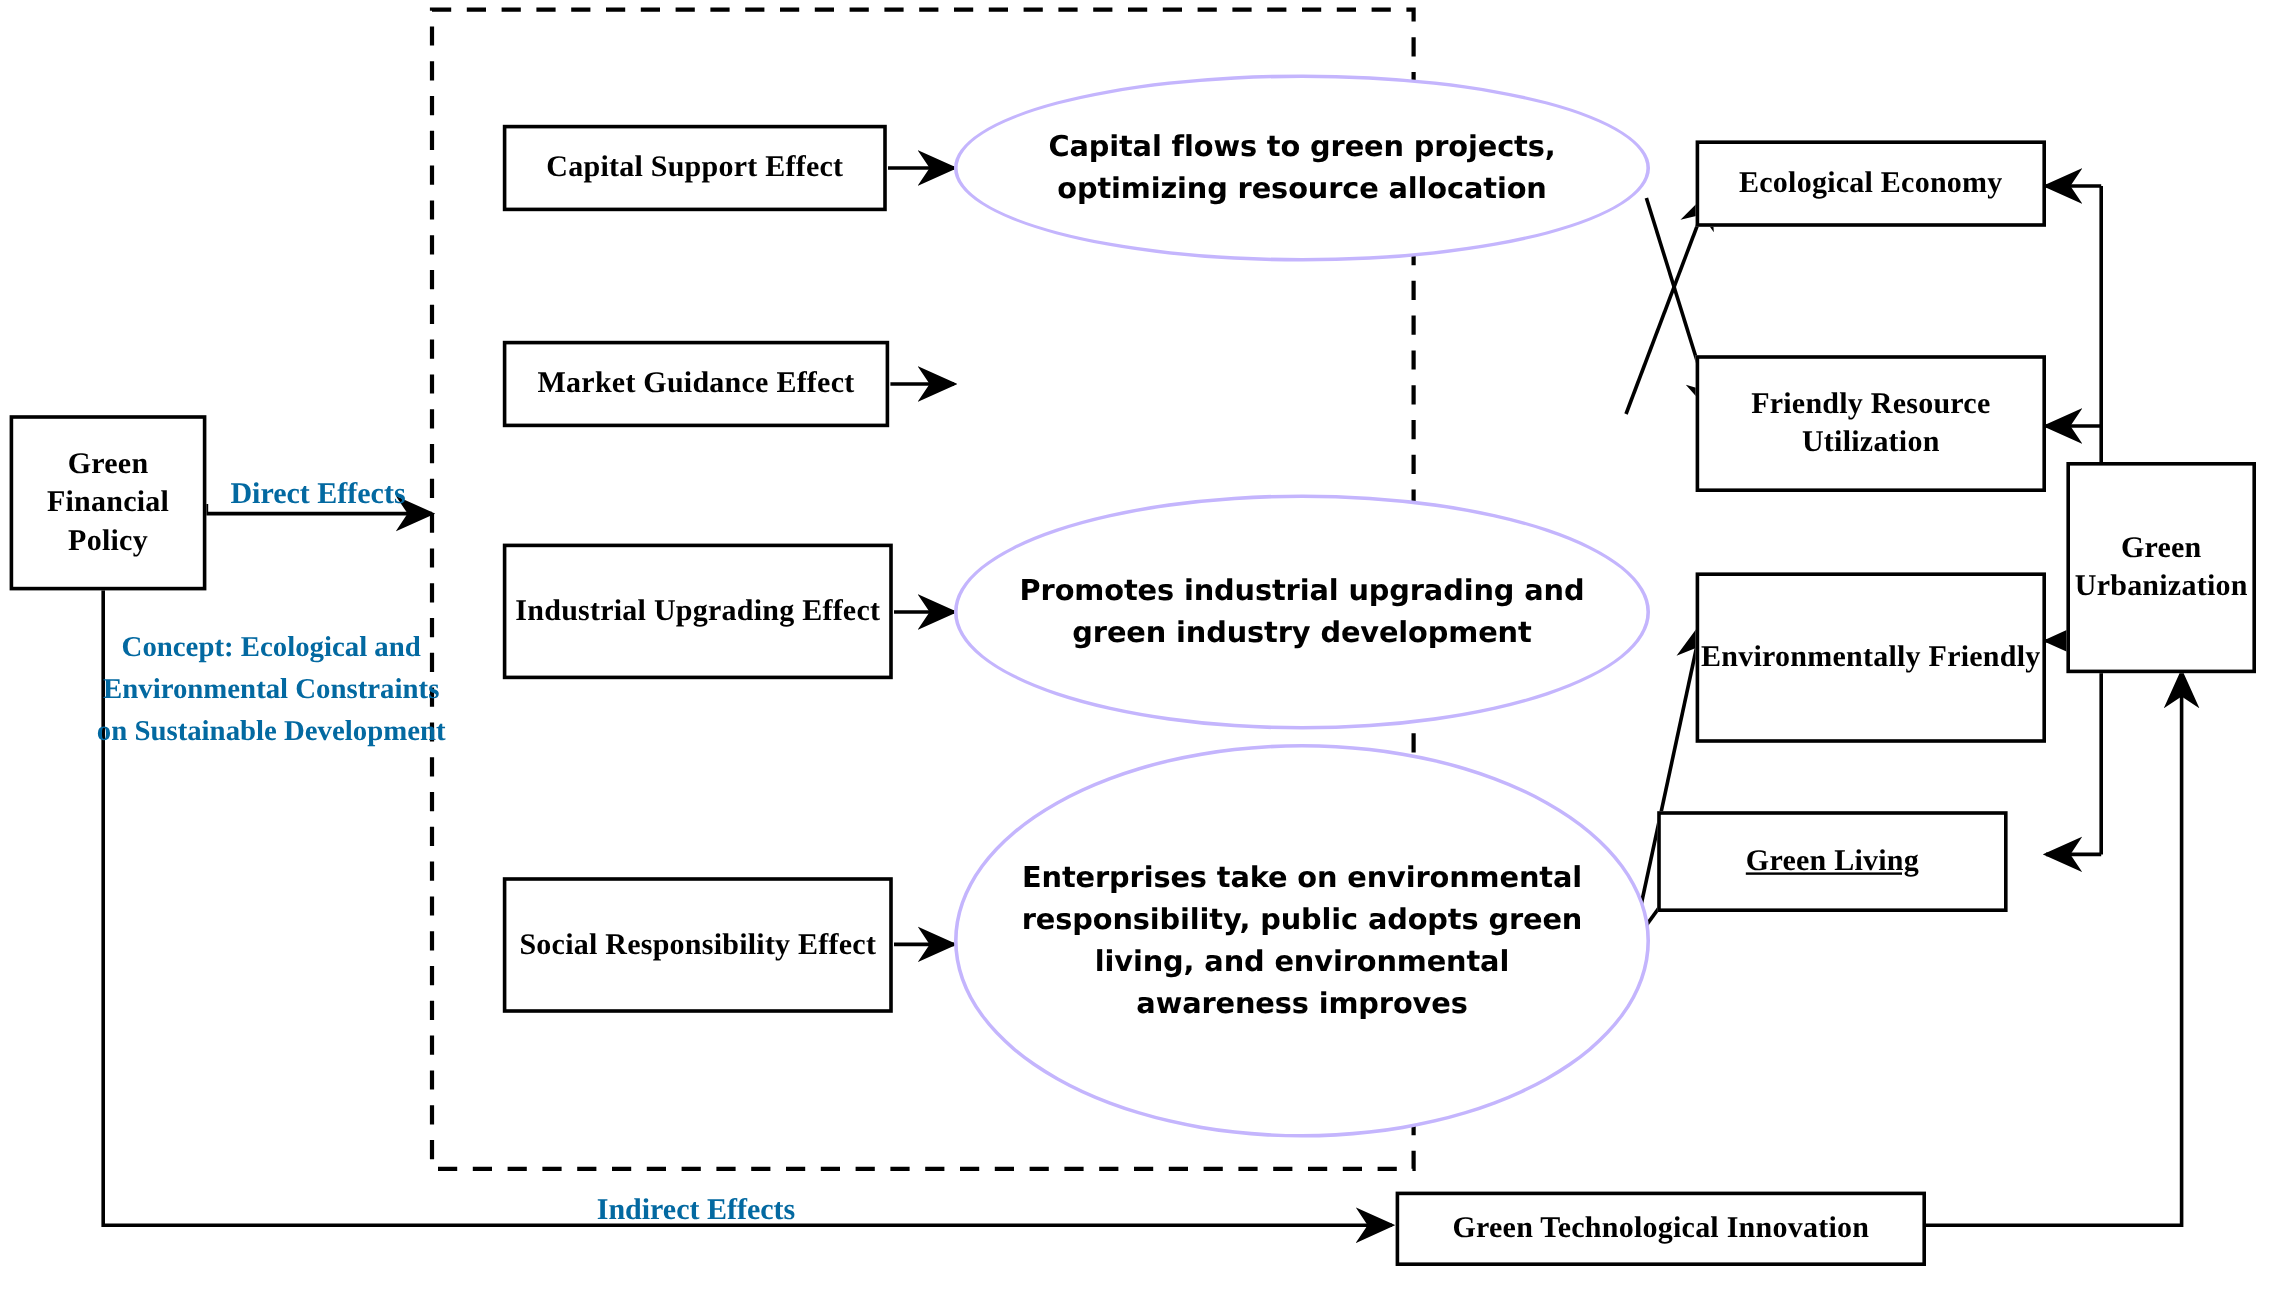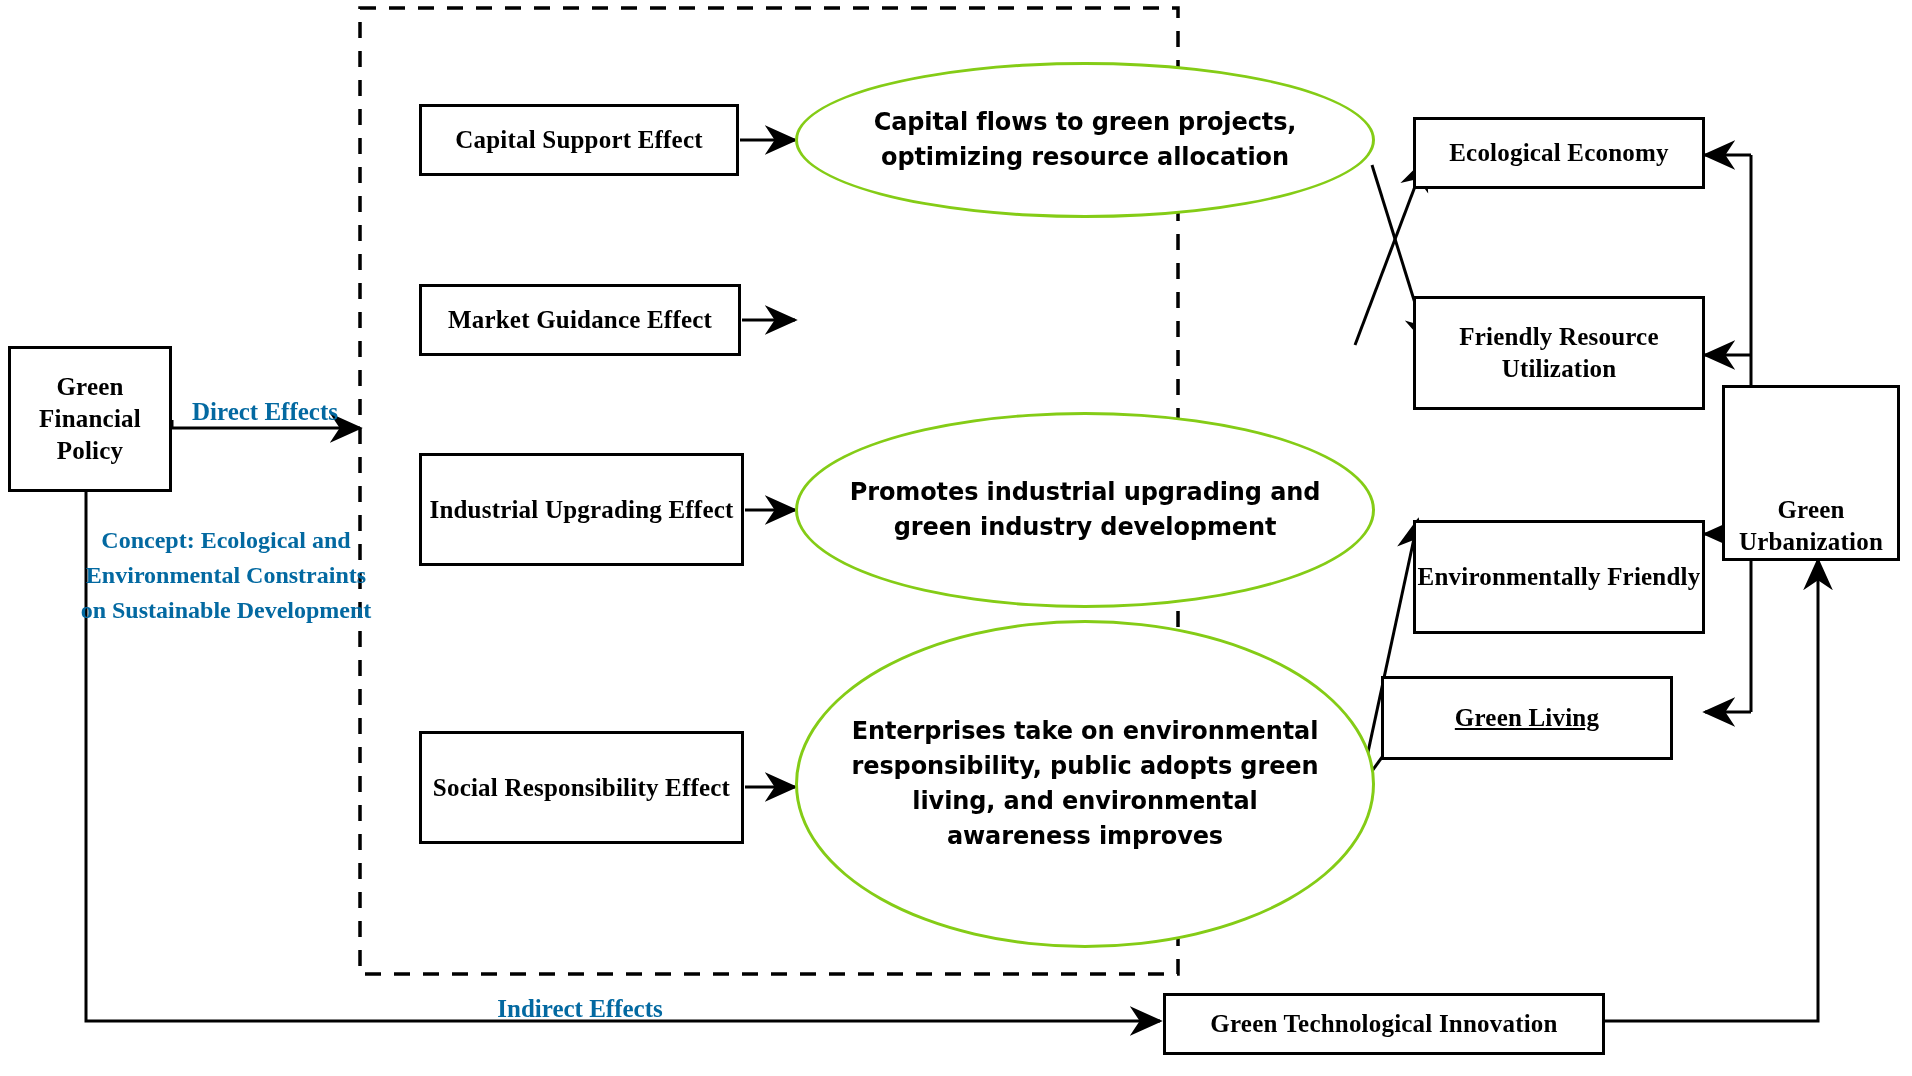--- a/index.html
+++ b/index.html
@@ -35,21 +35,21 @@
   }
   .rect-node {
     border: 3px solid #000000;
     font-family: "Liberation Serif", "DejaVu Serif", serif;
     font-weight: bold;
     font-size: 25px;
     line-height: 1.28;
     letter-spacing: 0.2px;
   }
   .ellipse-node {
-    border: 3px solid #84cc16;
+    border: 3px solid #c4b5fd;
     border-radius: 50%;
     font-family: "DejaVu Sans", "Liberation Sans", sans-serif;
     font-weight: bold;
     font-size: 24px;
     line-height: 1.45;
     letter-spacing: -0.1px;
     padding: 0 46px;
   }
   .label {
     position: absolute;
@@ -146,29 +146,29 @@
   </div>
 
   <div class="node rect-node" style="left:1413px; top:117px; width:292px; height:72px;">
     <span>Ecological Economy</span>
   </div>
 
   <div class="node rect-node" style="left:1413px; top:296px; width:292px; height:114px;">
     <span>Friendly Resource Utilization</span>
   </div>
 
-  <div class="node rect-node" style="left:1413px; top:477px; width:292px; height:114px;margin-top:43px;">
+  <div class="node rect-node" style="left:1413px; top:477px; width:292px; height:142px;">
     <span>Environmentally Friendly</span>
   </div>
 
   <div class="node rect-node" style="left:1381px; top:676px; width:292px; height:84px;text-decoration:underline;">
     <span>Green Living</span>
   </div>
 
-  <div class="node rect-node" style="left:1722px; top:385px; width:178px; height:176px;align-items:flex-end;">
+  <div class="node rect-node" style="left:1722px; top:385px; width:158px; height:176px;">
     <span>Green Urbanization</span>
   </div>
 
   <div class="node rect-node" style="left:1163px; top:993px; width:442px; height:62px;">
     <span>Green Technological Innovation</span>
   </div>
 
 </div>
 
 </body></html>

